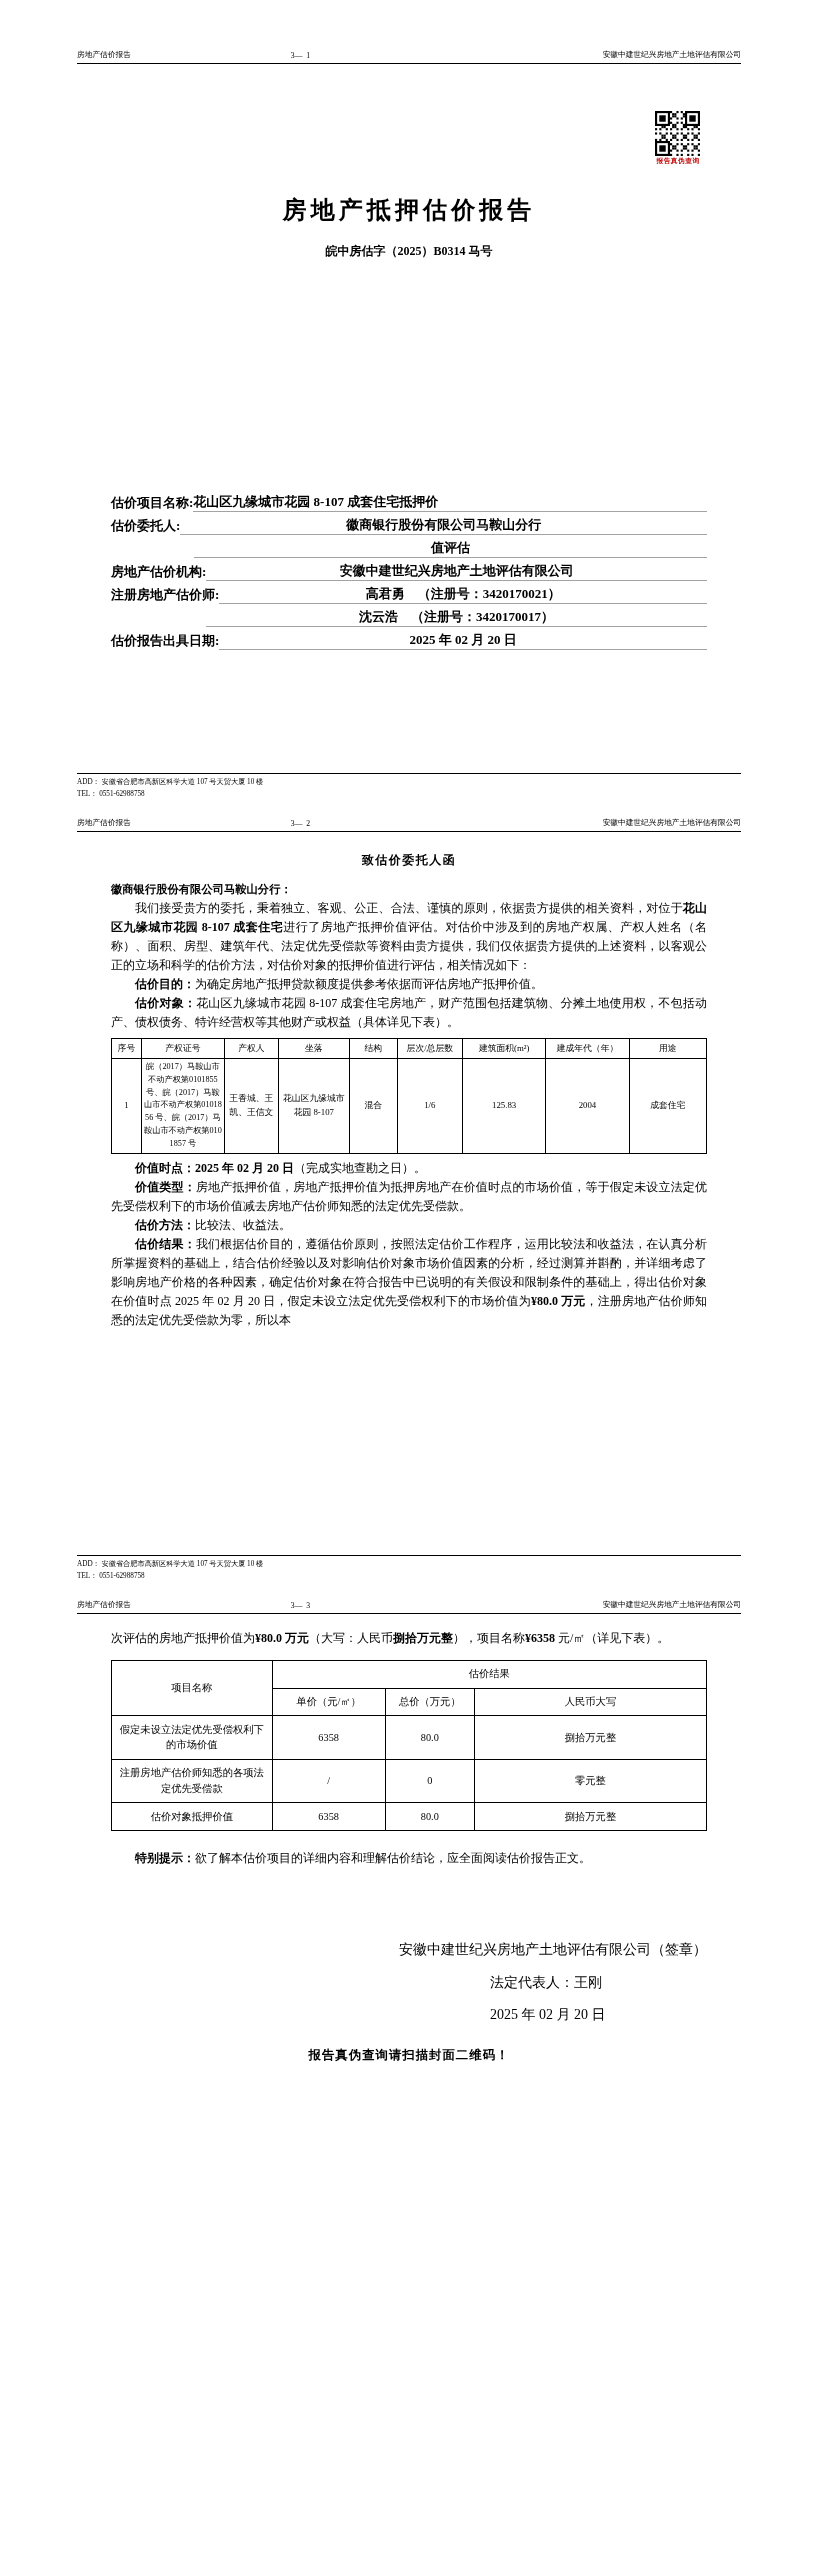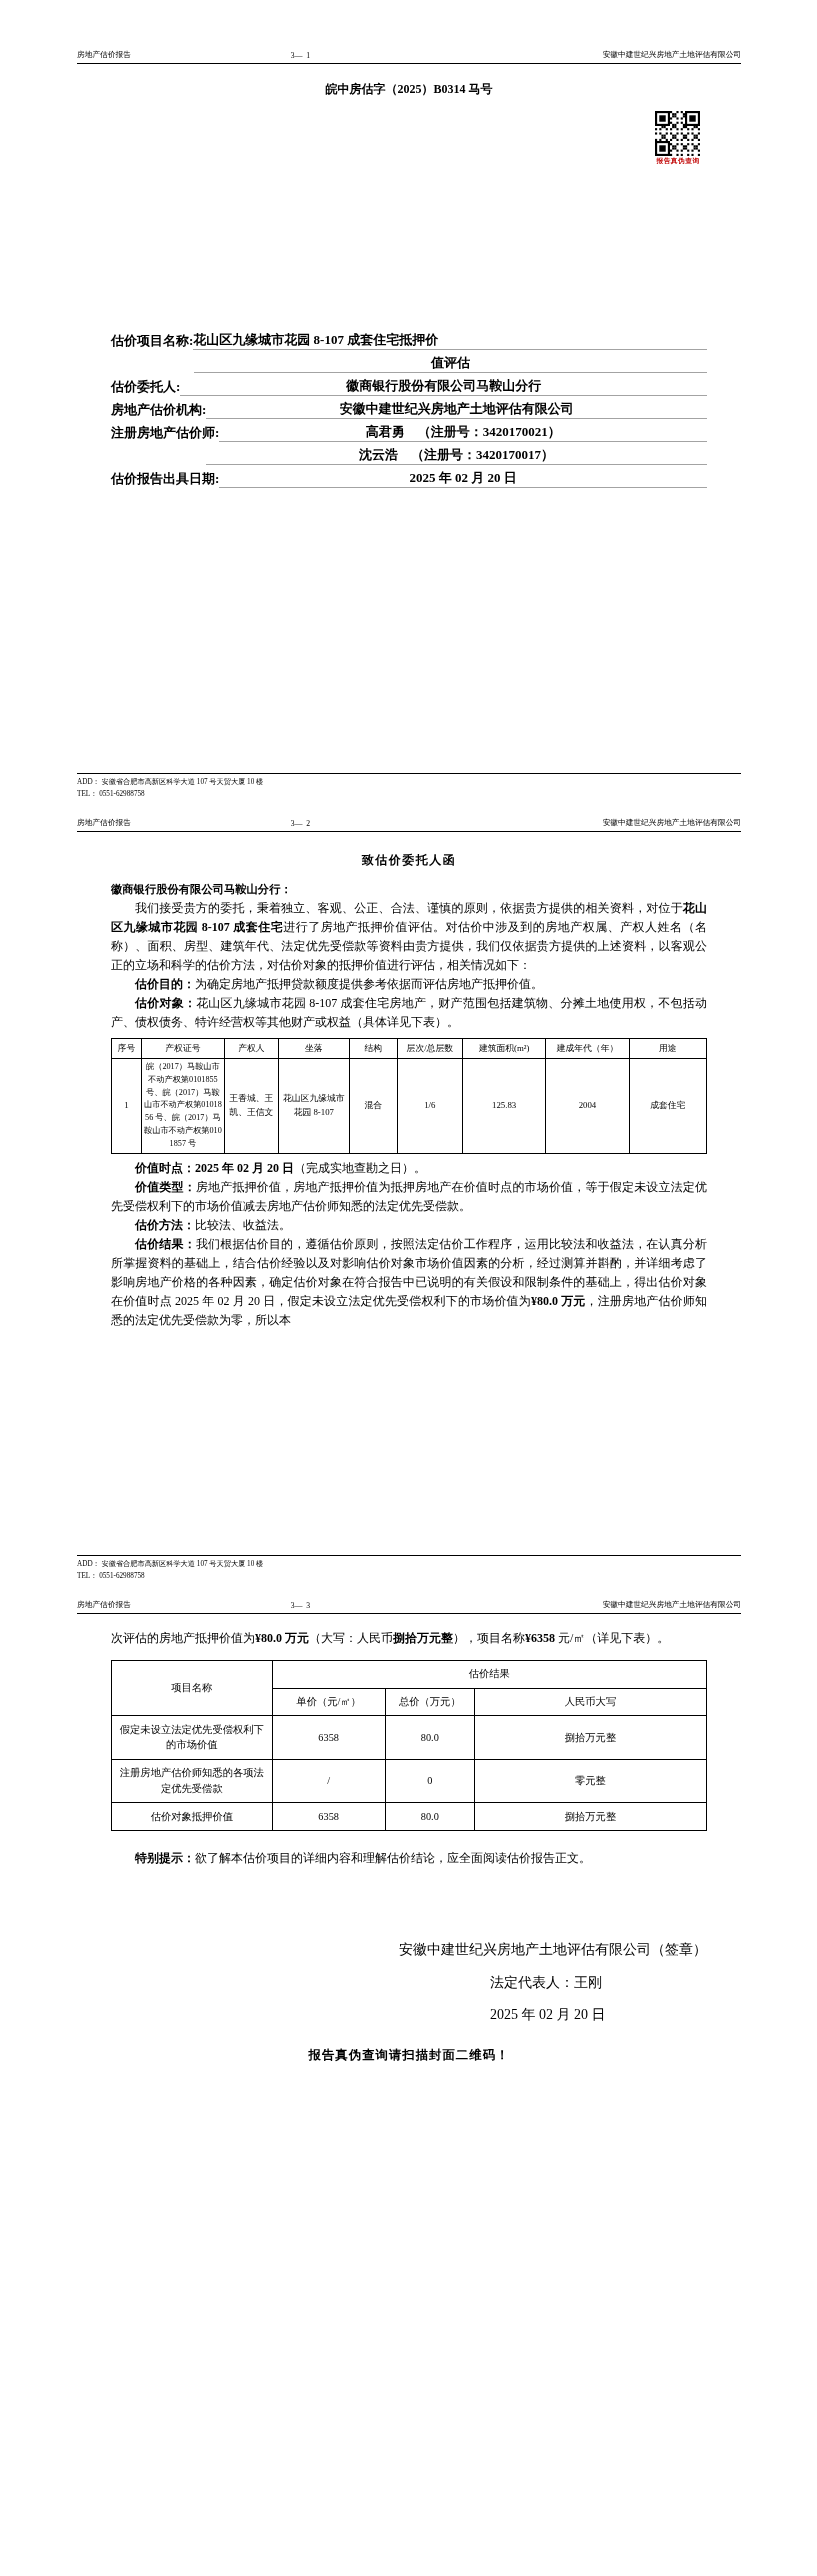--- a/index.html
+++ b/index.html
@@ -178,34 +178,35 @@
             <rect x="56" y="0" width="28" height="28" fill="#000"></rect>
             <rect x="60" y="4" width="20" height="20" fill="#fff"></rect>
             <rect x="64" y="8" width="12" height="12" fill="#000"></rect>
             <rect x="0" y="56" width="28" height="28" fill="#000"></rect>
             <rect x="4" y="60" width="20" height="20" fill="#fff"></rect>
             <rect x="8" y="64" width="12" height="12" fill="#000"></rect>
           </svg>
         <div class="qr-caption">报告真伪查询</div>
       </div>
 
+      <div class="doc-title">房地产抵押估价报告</div>
       <div class="doc-no">皖中房估字（2025）B0314 马号</div>
 
       <div class="fields">
         <div class="frow">
           <span class="flabel">估价项目名称:</span>
           <span class="fval left">花山区九缘城市花园 8-107 成套住宅抵押价</span>
         </div>
         <div class="frow">
+          <span class="flabel">估价委托人:</span>
+          <span class="fval">徽商银行股份有限公司马鞍山分行</span>
+        </div>
+        <div class="frow">
           <span class="fspacer-a"></span>
           <span class="fval">值评估</span>
-        </div>
-        <div class="frow">
-          <span class="flabel">估价委托人:</span>
-          <span class="fval">徽商银行股份有限公司马鞍山分行</span>
         </div>
         <div class="frow">
           <span class="flabel">房地产估价机构:</span>
           <span class="fval">安徽中建世纪兴房地产土地评估有限公司</span>
         </div>
         <div class="frow">
           <span class="flabel">注册房地产估价师:</span>
           <span class="fval">高君勇　（注册号：3420170021）</span>
         </div>
         <div class="frow">

